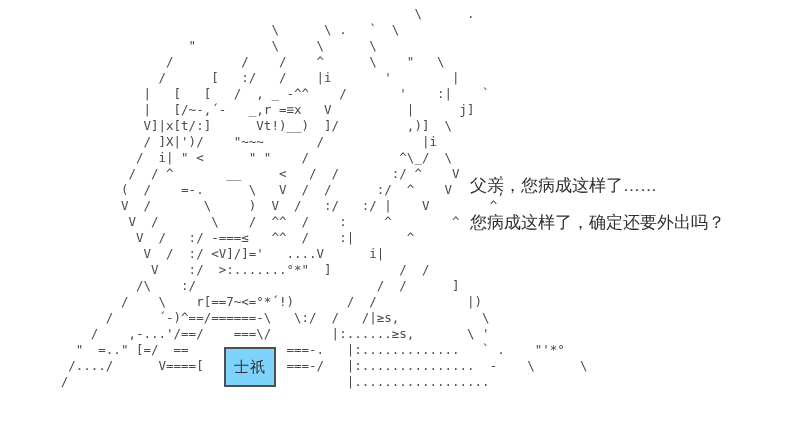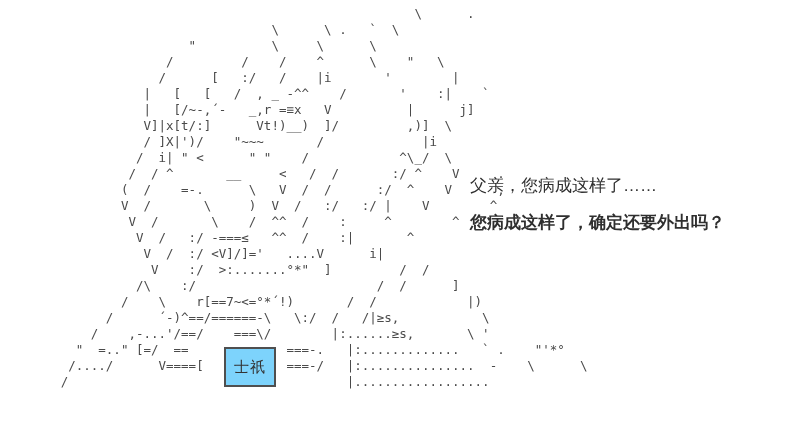--- a/index.html
+++ b/index.html
@@ -32,21 +32,21 @@
     color:#333333;
   }
   .dialogue{
     position:absolute;
     left:470px;
     font-size:17px;
     color:#2f2f2f;
     white-space:nowrap;
   }
   .dialogue-1{top:174px;}
-  .dialogue-2{top:211px;font-weight:bold;}
+  .dialogue-2{top:211px;}
 </style>
 </head>
 <body>
 
 <div class="page">
 
   <pre class="ascii-art">                                                      \      .
                                    \      \ .   `  \
                         "          \     \      \
                      /         /    /    ^      \    "   \

